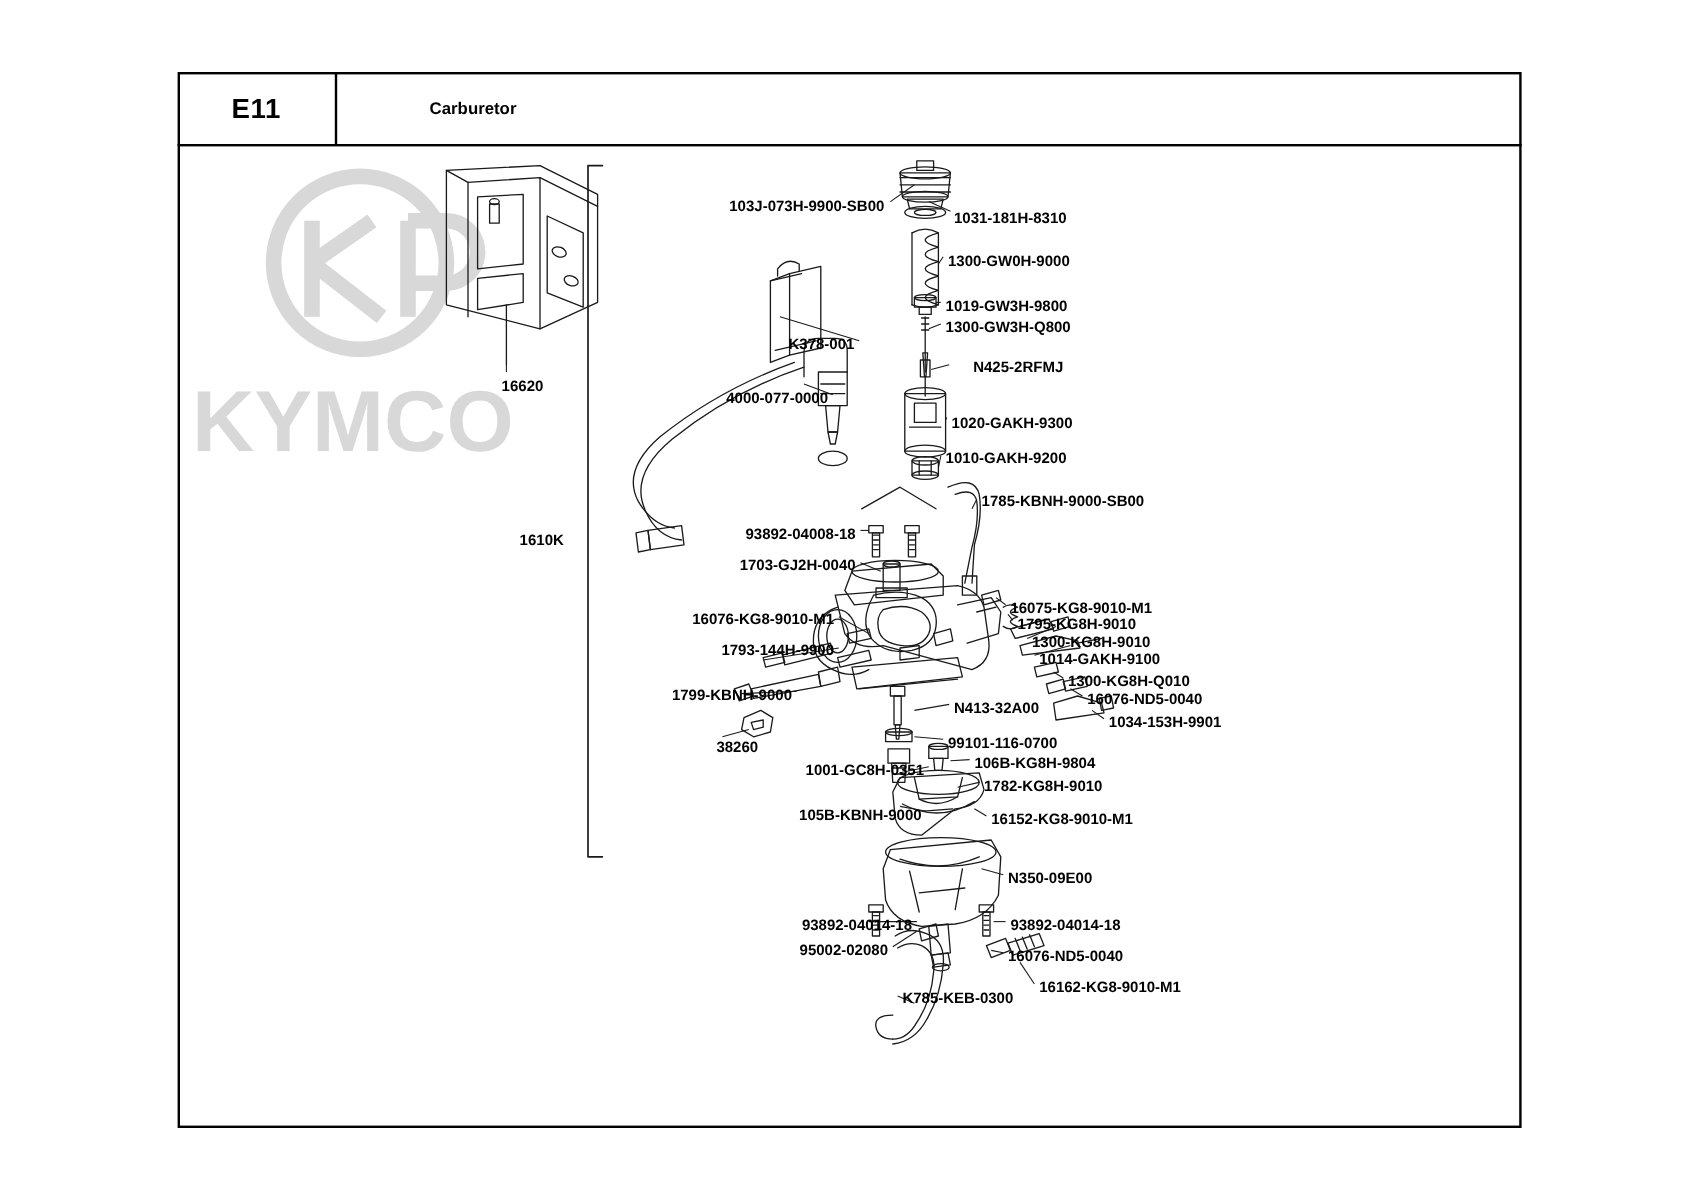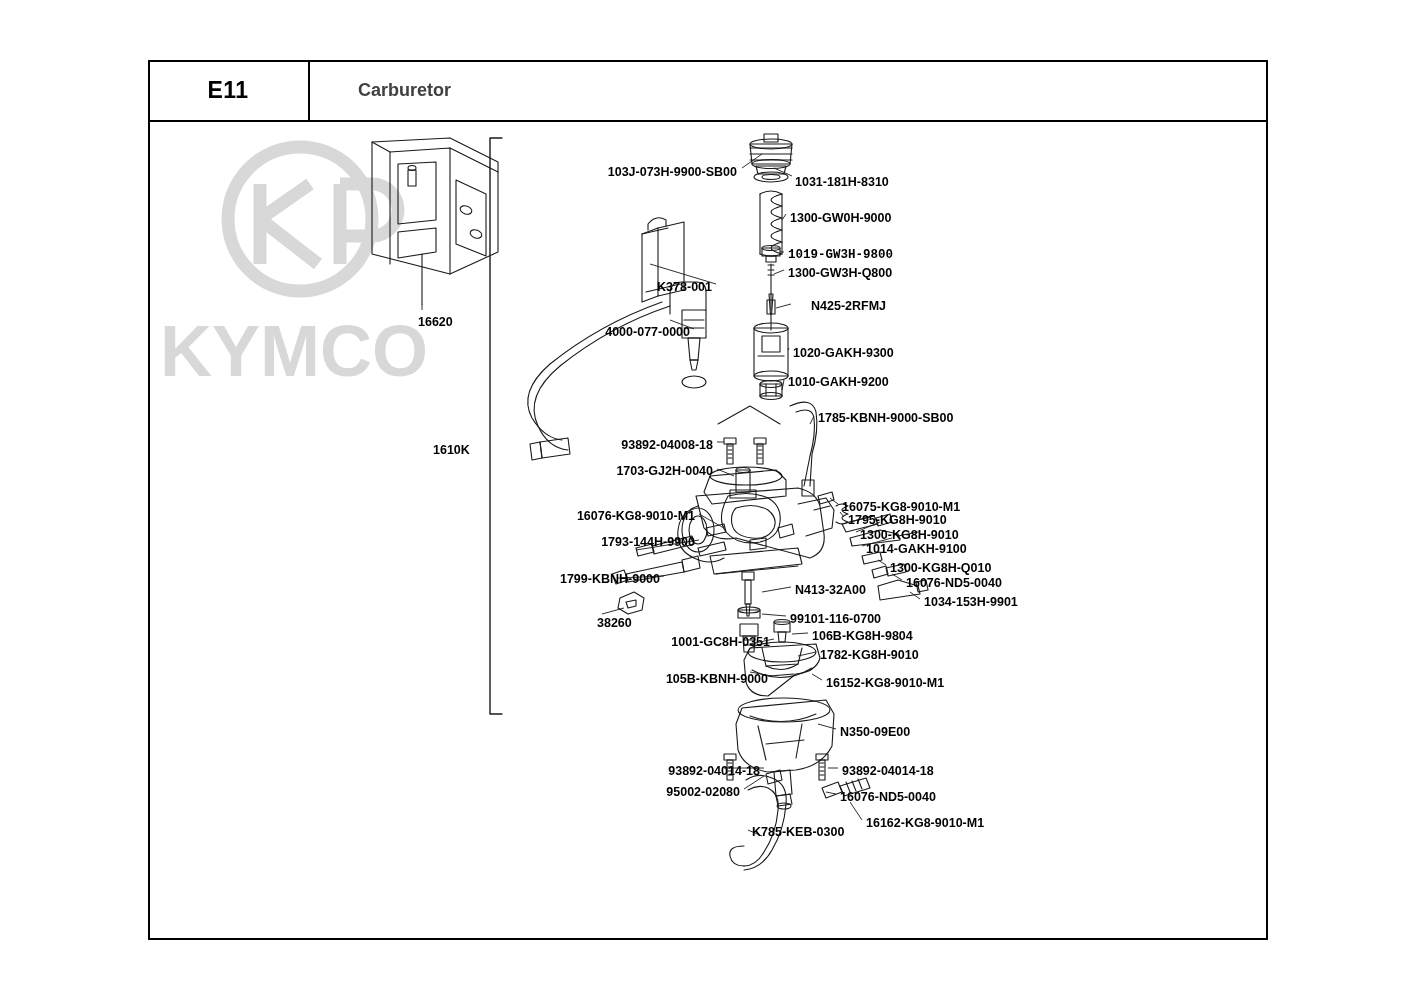--- a/index.html
+++ b/index.html
@@ -37,44 +37,44 @@
     top: 60px;
     width: 1120px;
     height: 62px;
     box-sizing: border-box;
     border-bottom: 2px solid #000;
   }
   .header-code-cell {
     position: absolute;
     left: 0;
     top: 0;
-    width: 162px;
+    width: 133px;
     height: 60px;
     border-right: 2px solid #000;
     box-sizing: border-box;
     display: flex;
     align-items: center;
     justify-content: center;
   }
   .header-code {
     font-size: 23px;
     font-weight: bold;
     color: #000;
     letter-spacing: 0.5px;
   }
   .header-title {
     position: absolute;
     left: 210px;
     top: 0;
     height: 60px;
     display: flex;
     align-items: center;
-    font-size: 18px;
+    font-size: 14px;
     font-weight: bold;
-    color: #404040;
+    color: #000000;
   }
   
   .page-number {
     position: absolute;
     left: 0;
     top: 948px;
     width: 1416px;
     text-align: center;
     font-size: 18px;
     font-weight: bold;
@@ -417,21 +417,21 @@
         <line x1="598" y1="706" x2="612" y2="712"></line>
       </g>
     </svg>
 
     <span class="lbl" style="left:283px; top:320px;">1610K</span>
 
     <span class="lbl" style="left:268px; top:192px;">16620</span>
     <span class="lbl r" style="left:587px; top:42px;">103J-073H-9900-SB00</span>
     <span class="lbl" style="left:645px; top:52px;">1031-181H-8310</span>
     <span class="lbl" style="left:640px; top:88px;">1300-GW0H-9000</span>
-    <span class="lbl" style="left:638px; top:125px;font-family:Liberation Mono, monospace;">1019-GW3H-9800</span>
+    <span class="lbl" style="left:638px; top:125px;">1019-GW3H-9800</span>
     <span class="lbl" style="left:638px; top:143px;">1300-GW3H-Q800</span>
     <span class="lbl" style="left:645px; top:176px;padding-left:16px;">N425-2RFMJ</span>
     <span class="lbl r" style="left:562px; top:157px;">K378-001</span>
     <span class="lbl r" style="left:540px; top:202px;">4000-077-0000</span>
     <span class="lbl" style="left:643px; top:223px;">1020-GAKH-9300</span>
     <span class="lbl" style="left:638px; top:252px;">1010-GAKH-9200</span>
     <span class="lbl" style="left:668px; top:288px;">1785-KBNH-9000-SB00</span>
     <span class="lbl r" style="left:563px; top:315px;">93892-04008-18</span>
     <span class="lbl r" style="left:563px; top:341px;">1703-GJ2H-0040</span>
     <span class="lbl r" style="left:545px; top:386px;">16076-KG8-9010-M1</span>

